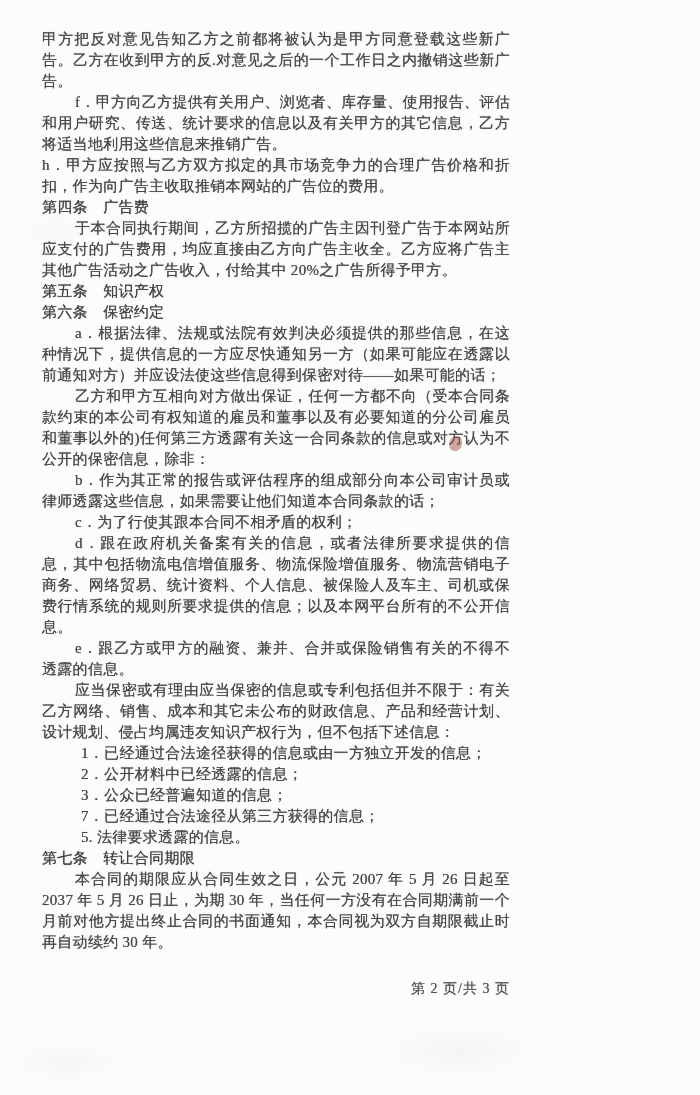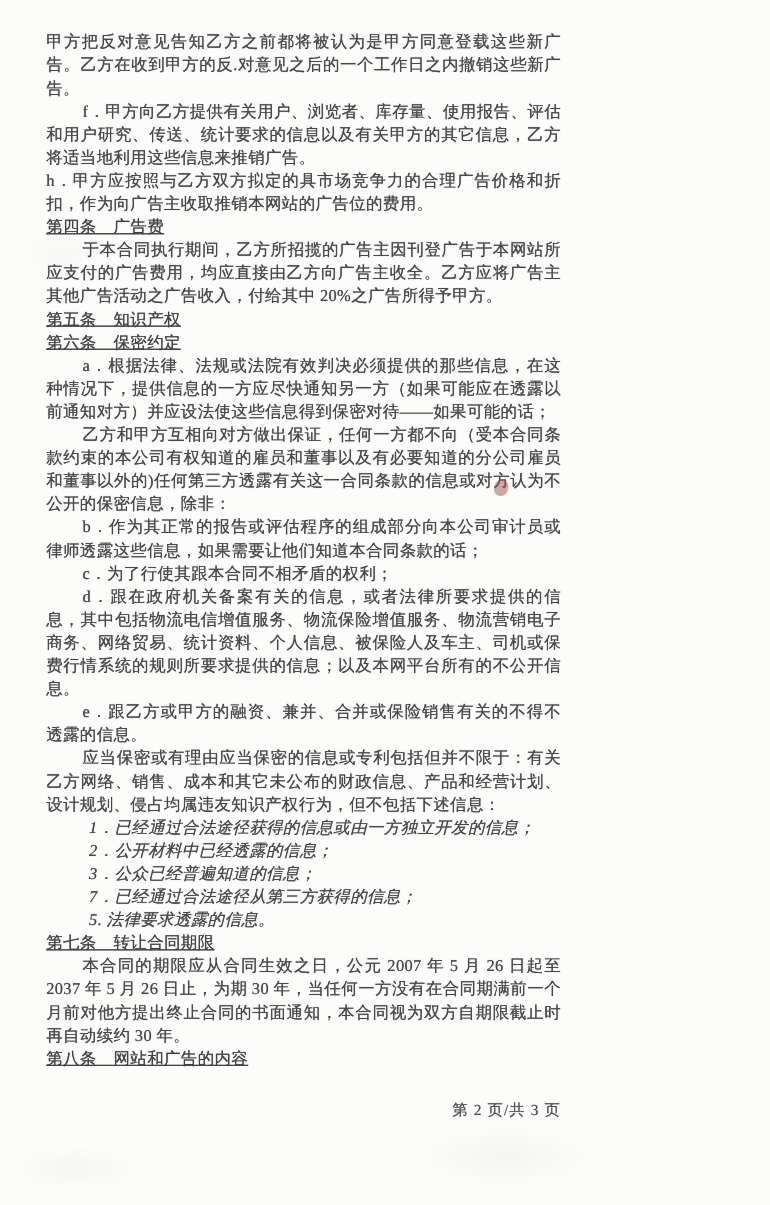--- a/index.html
+++ b/index.html
@@ -25,22 +25,22 @@
   .doc-body p {
     margin: 0;
     font-size: 15px;
     line-height: 21px;
     letter-spacing: 0.3px;
     text-align: justify;
     color: #48484b;
     text-shadow: 0 0 0.7px rgba(72,72,77,0.85);
   }
   .doc-body p.indent { text-indent: 2.2em; }
-  .doc-body p.item   { text-indent: 2.6em; font-style: italic; }
-  .doc-body p.heading { color: #414144; text-decoration: underline; }
+  .doc-body p.item   { text-indent: 2.6em; }
+  .doc-body p.heading { color: #414144; }
   .footer {
     margin-top: 27px;
     text-align: right;
     font-size: 14px;
     letter-spacing: 1px;
     color: #525255;
     text-shadow: 0 0 0.7px rgba(80,80,85,0.8);
   }
   .ink-smudge {
     position: absolute;
@@ -72,17 +72,16 @@
       <p class="indent">d．跟在政府机关备案有关的信息，或者法律所要求提供的信息，其中包括物流电信增值服务、物流保险增值服务、物流营销电子商务、网络贸易、统计资料、个人信息、被保险人及车主、司机或保费行情系统的规则所要求提供的信息；以及本网平台所有的不公开信息。</p>
       <p class="indent">e．跟乙方或甲方的融资、兼并、合并或保险销售有关的不得不透露的信息。</p>
       <p class="indent">应当保密或有理由应当保密的信息或专利包括但并不限于：有关乙方网络、销售、成本和其它未公布的财政信息、产品和经营计划、设计规划、侵占均属违友知识产权行为，但不包括下述信息：</p>
       <p class="item">1．已经通过合法途径获得的信息或由一方独立开发的信息；</p>
       <p class="item">2．公开材料中已经透露的信息；</p>
       <p class="item">3．公众已经普遍知道的信息；</p>
       <p class="item">7．已经通过合法途径从第三方获得的信息；</p>
       <p class="item">5. 法律要求透露的信息。</p>
       <p class="heading">第七条　转让合同期限</p>
       <p class="indent">本合同的期限应从合同生效之日，公元 2007 年 5 月 26 日起至 2037 年 5 月 26 日止，为期 30 年，当任何一方没有在合同期满前一个月前对他方提出终止合同的书面通知，本合同视为双方自期限截止时再自动续约 30 年。</p>
-      <p class="heading">第八条　网站和广告的内容</p>
     </div>
   <div class="footer">第 2 页/共 3 页</div>
   <div class="ink-smudge" style="background: rgb(160, 82, 74);"></div>
 </div>
 
 </body></html>

